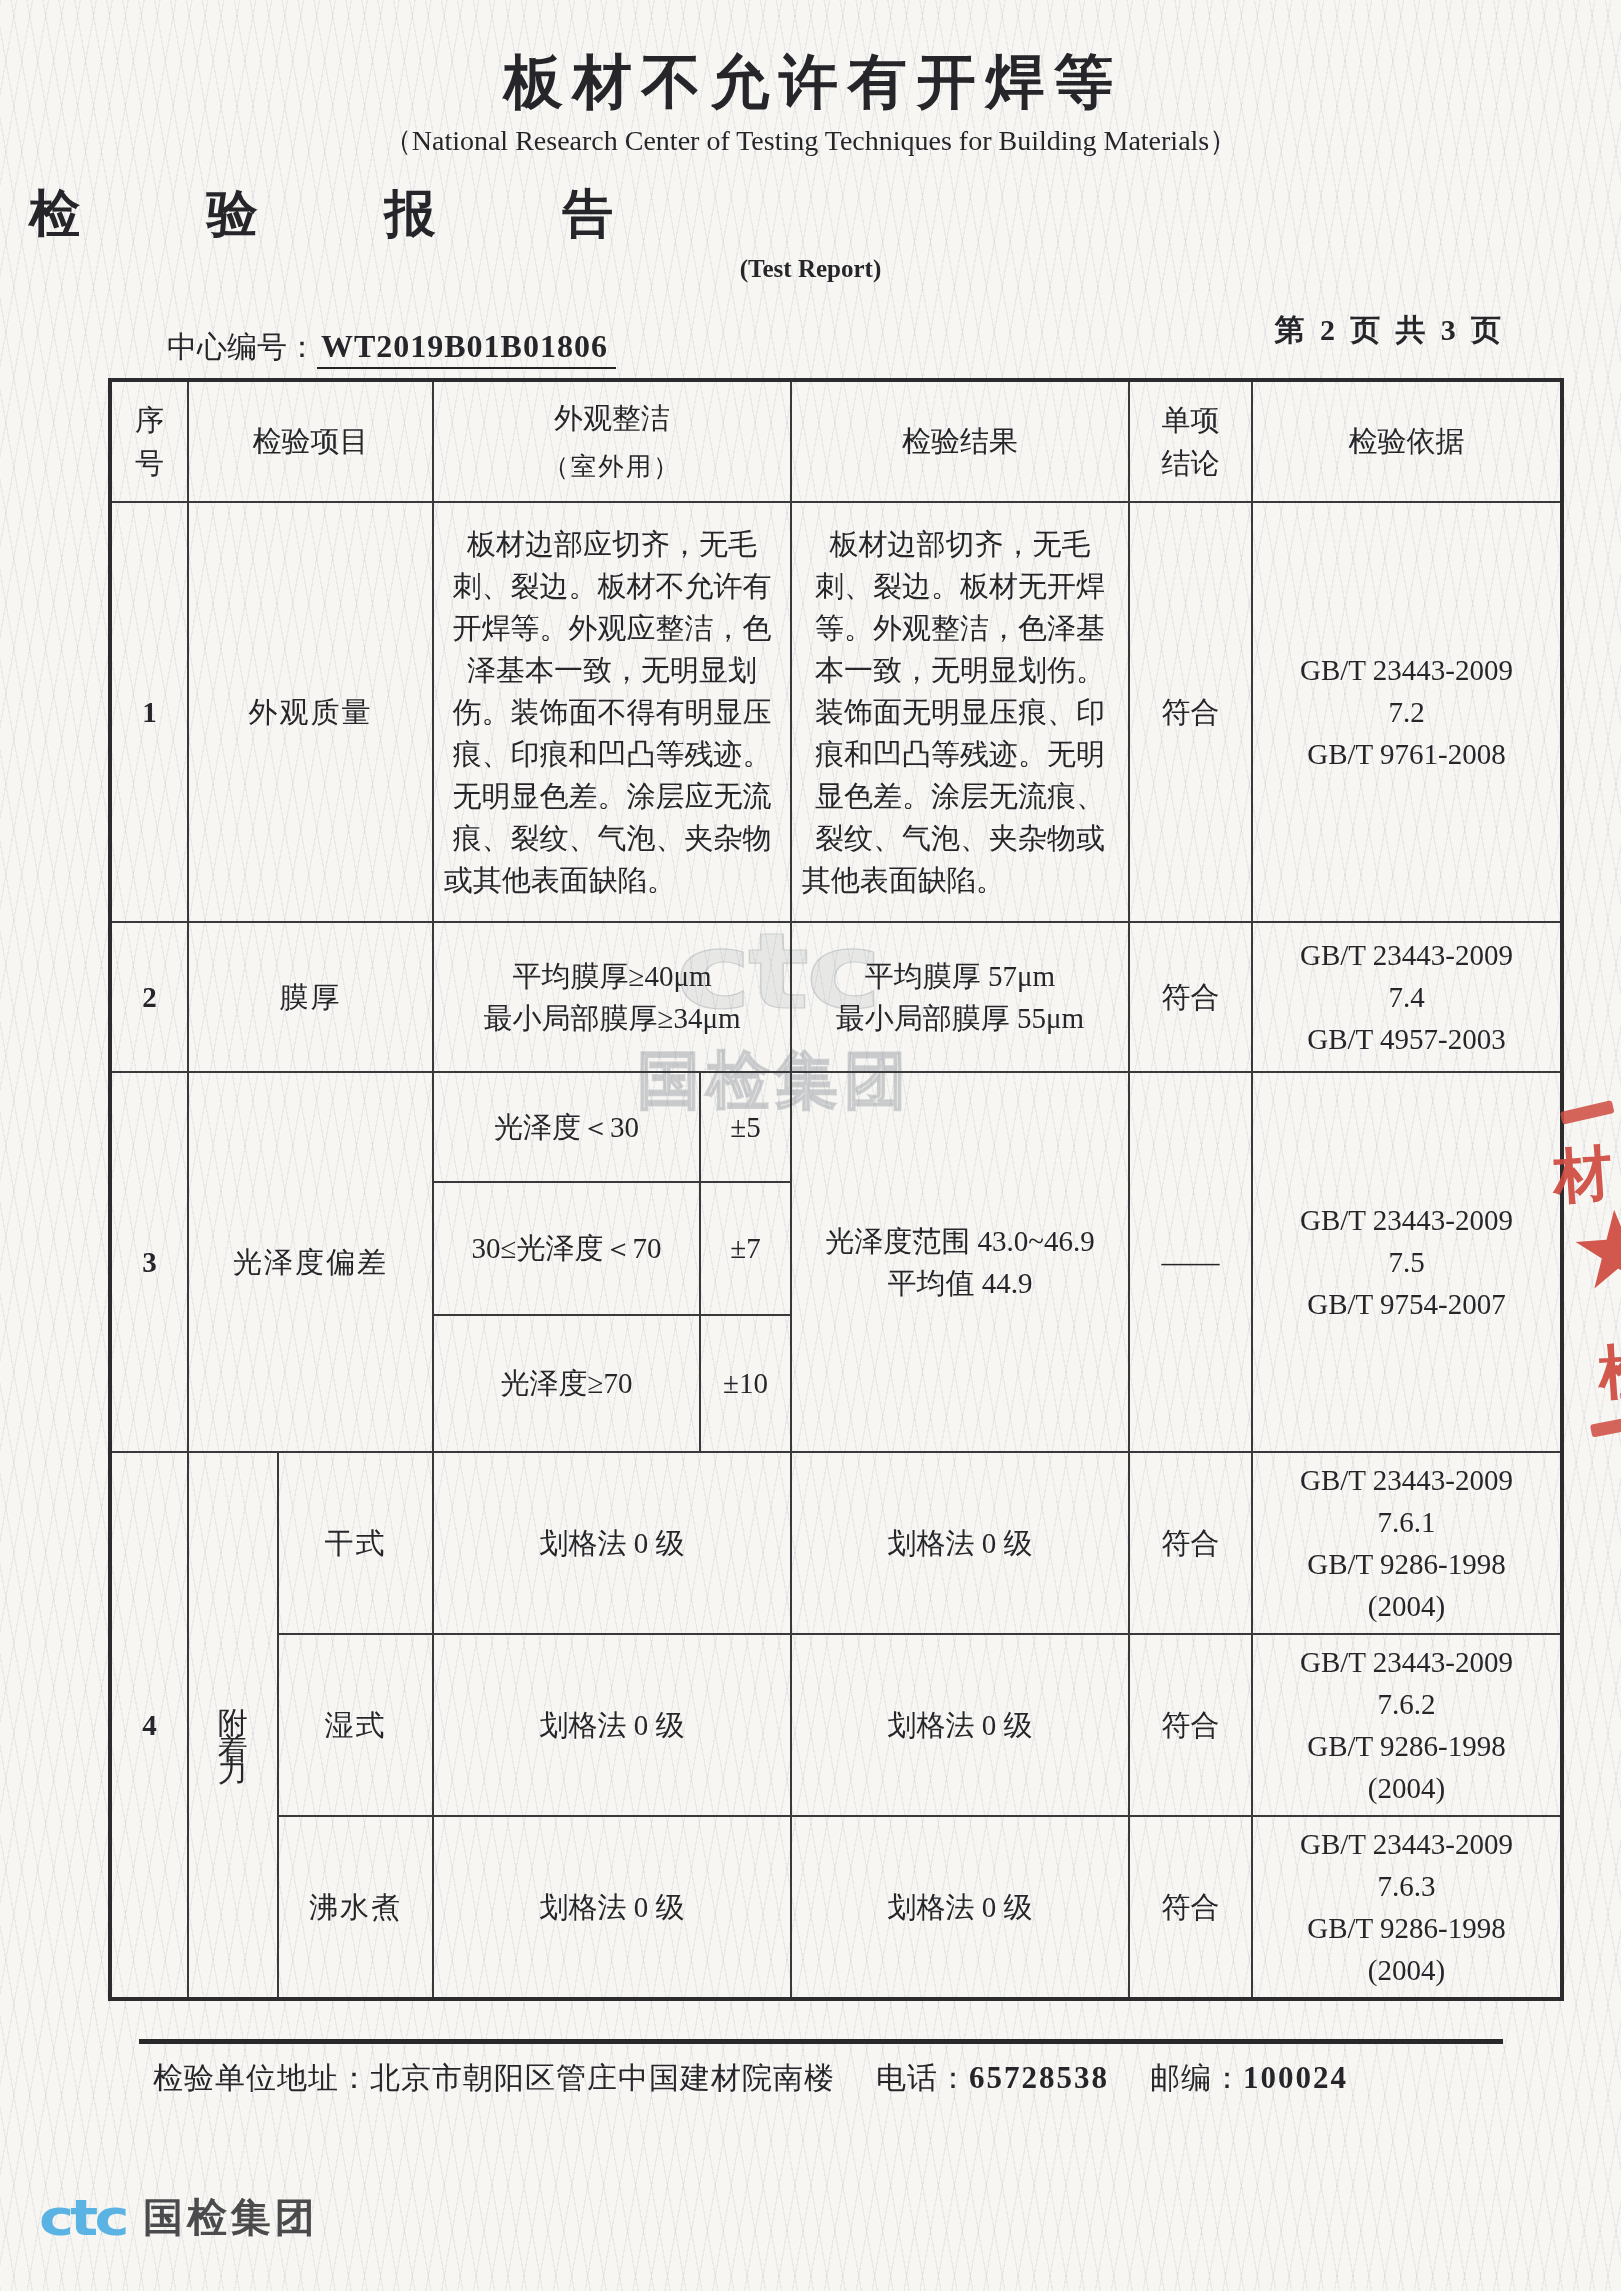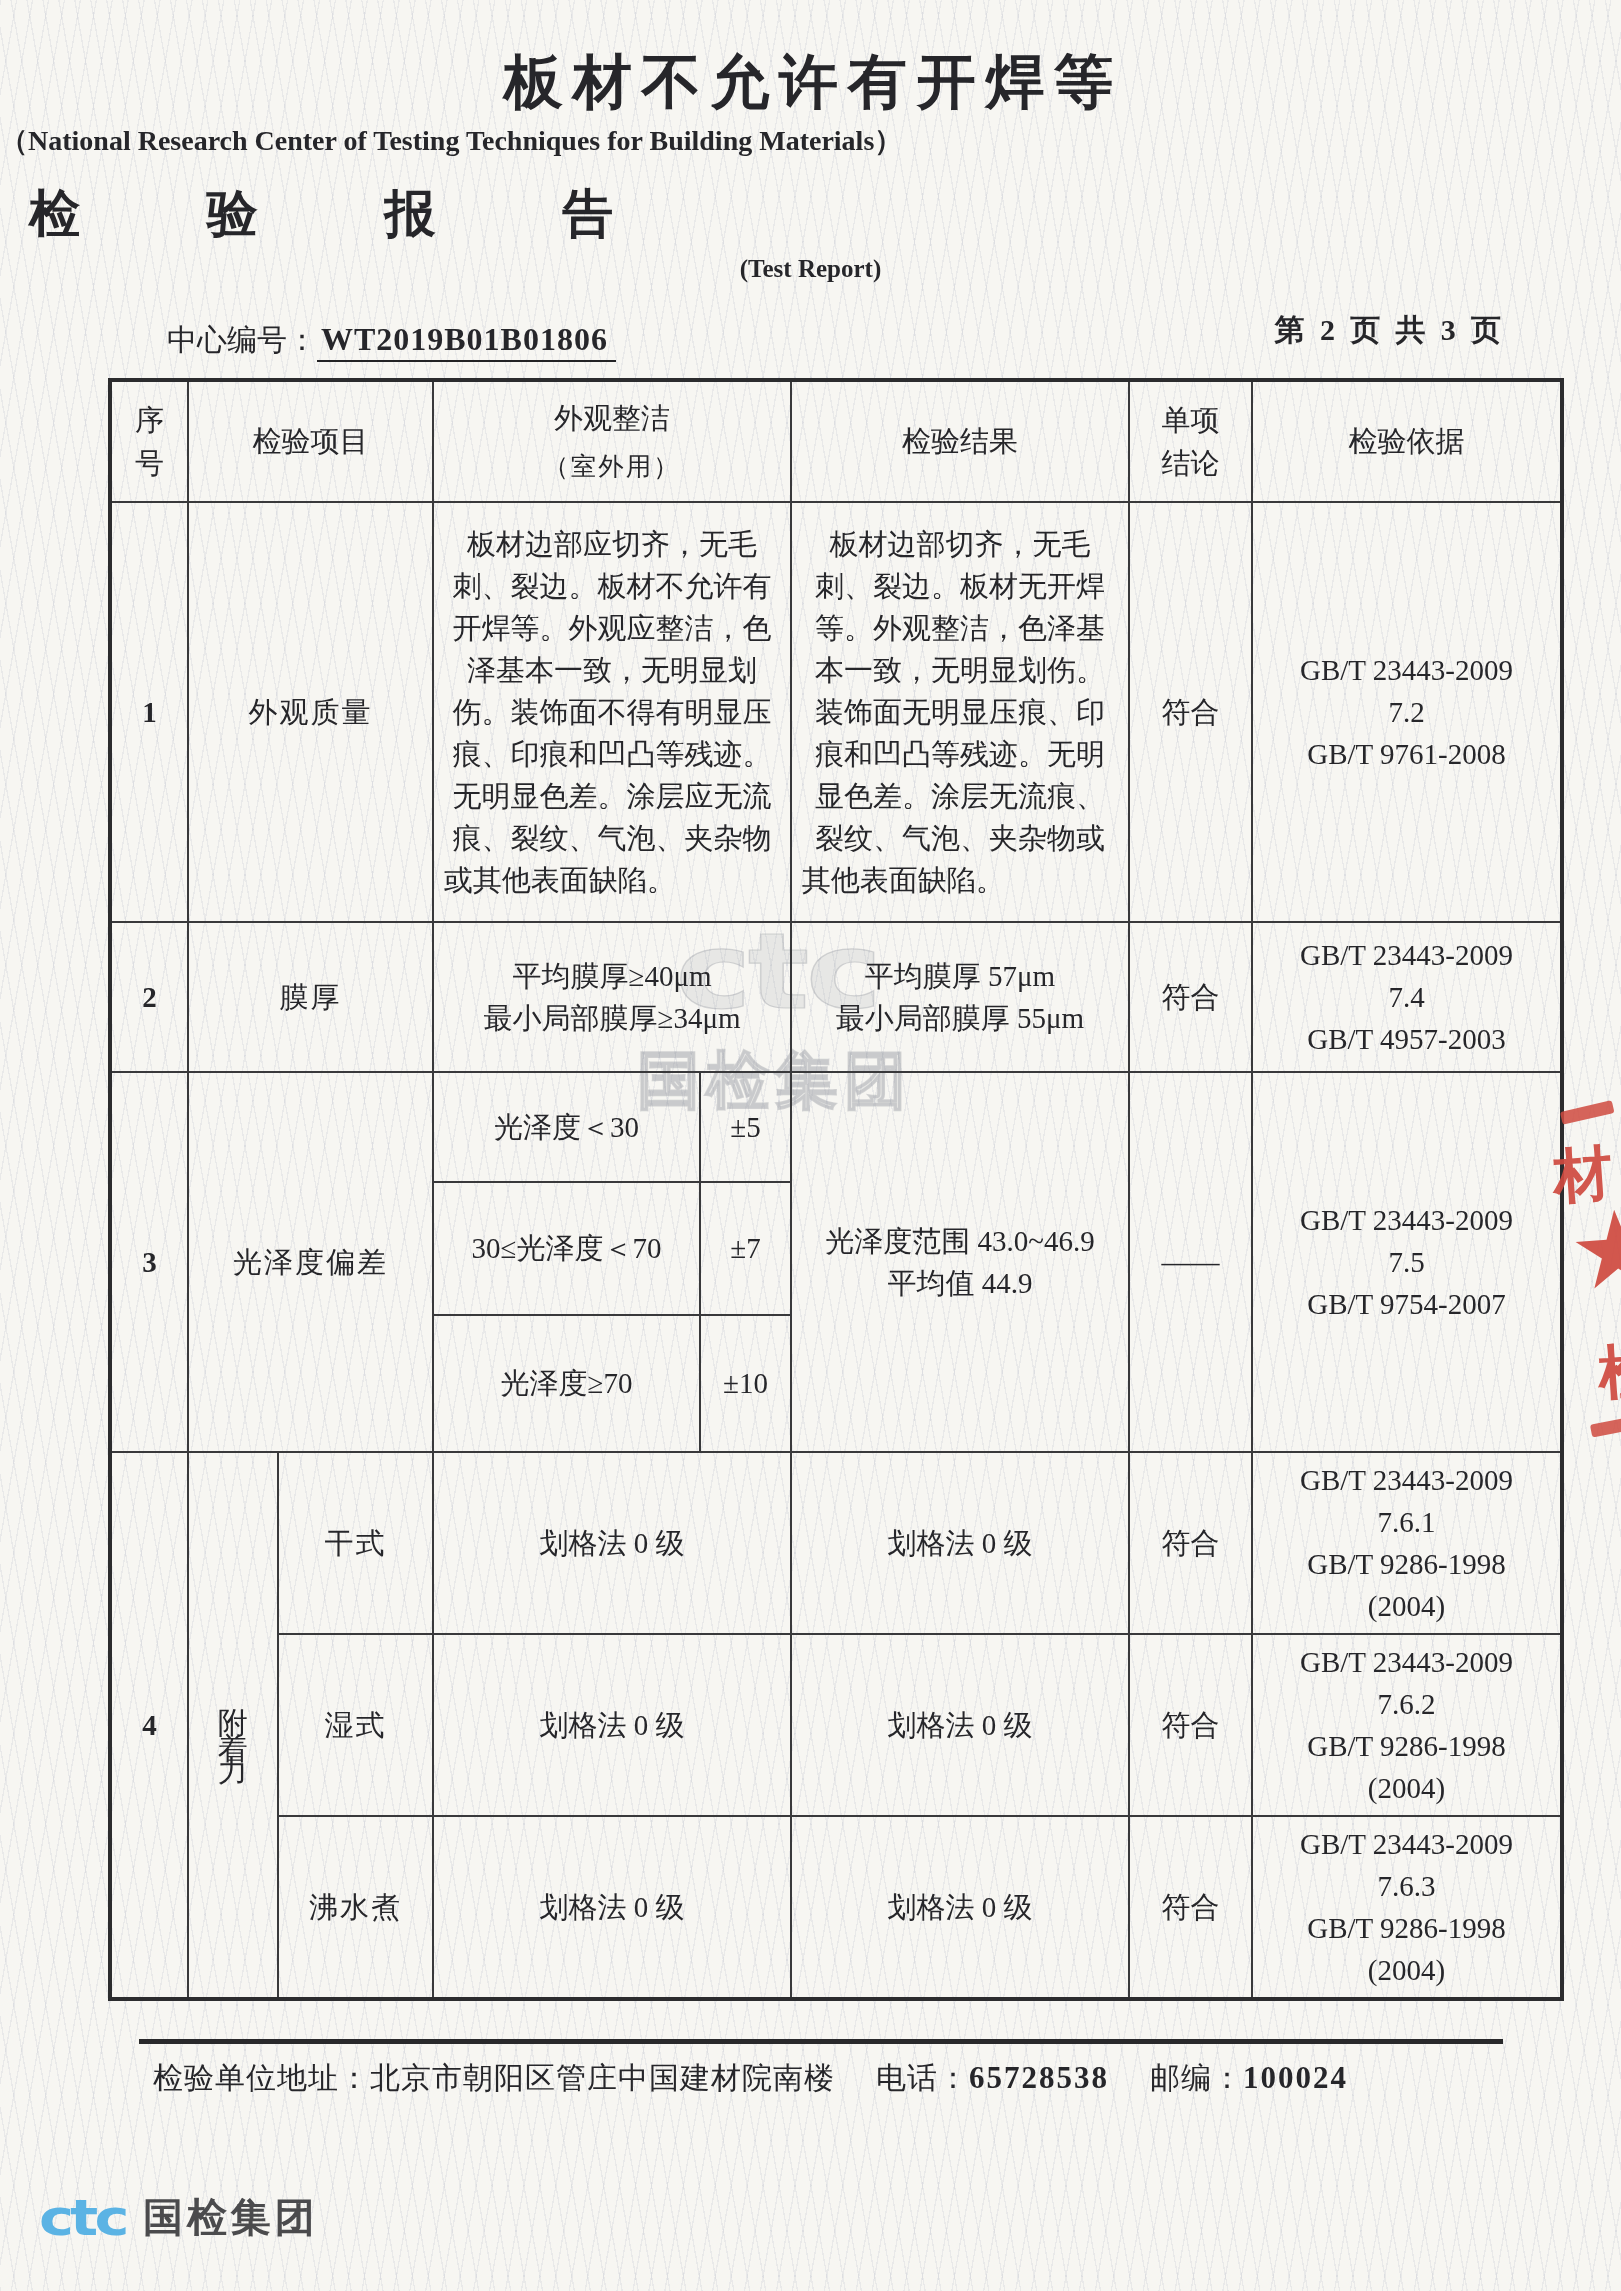--- a/index.html
+++ b/index.html
@@ -10,27 +10,27 @@
   }
   .texture{
     position:absolute; inset:0; z-index:0; pointer-events:none;
     background-image:
       repeating-linear-gradient(100deg, rgba(160,166,186,0.16) 0 1.3px, transparent 1.3px 15.7px),
       repeating-linear-gradient(80deg,  rgba(160,166,186,0.16) 0 1.3px, transparent 1.3px 15.7px);
   }
   
   .org-cn{position:absolute; top:43px; left:0; width:100%; text-align:center;
     font-size:59px; font-weight:700; letter-spacing:9.8px; text-indent:5.9px; z-index:2;}
-  .org-en{position:absolute; top:122px; left:0; width:100%; text-align:left;
-    font-size:28px; font-weight:700; z-index:2;}
+  .org-en{position:absolute; top:122px; left:0; width:100%; text-align:center;
+    font-size:28px; font-weight:400; z-index:2;}
   .title-cn{position:absolute; top:180px; left:0; width:100%; text-align:left;
     font-size:51px; font-weight:700; letter-spacing:57px; text-indent:29px; z-index:2;}
   .title-en{position:absolute; top:255px; left:0; width:100%; text-align:center;
     font-size:25px; font-weight:700; z-index:2;}
-  .meta{position:absolute; top:320px; left:167px; font-size:30px; z-index:2;}
+  .meta{position:absolute; top:327px; left:167px; font-size:30px; z-index:2;}
   .meta .no{font-weight:700; font-size:32px; letter-spacing:1px;
     border-bottom:2.9px solid #232325; padding:0 7.8px 2.9px 3.9px;}
   .pageinfo{position:absolute; top:310px; right:116px; font-size:30px; font-weight:700;
     letter-spacing:3.9px; z-index:2;}
   
   .watermark{position:absolute; left:637px; top:907px; z-index:1; pointer-events:none;
     color:rgba(152,155,164,0.16); -webkit-text-stroke:1.5px rgba(152,155,164,0.38);
     font-family:"DejaVu Sans","Liberation Sans",sans-serif; text-align:center;}
   .wm-abbr{font-size:129px; font-weight:700; letter-spacing:-3.9px; line-height:1;
     transform:scaleY(0.82); margin-left:3.9px;}

